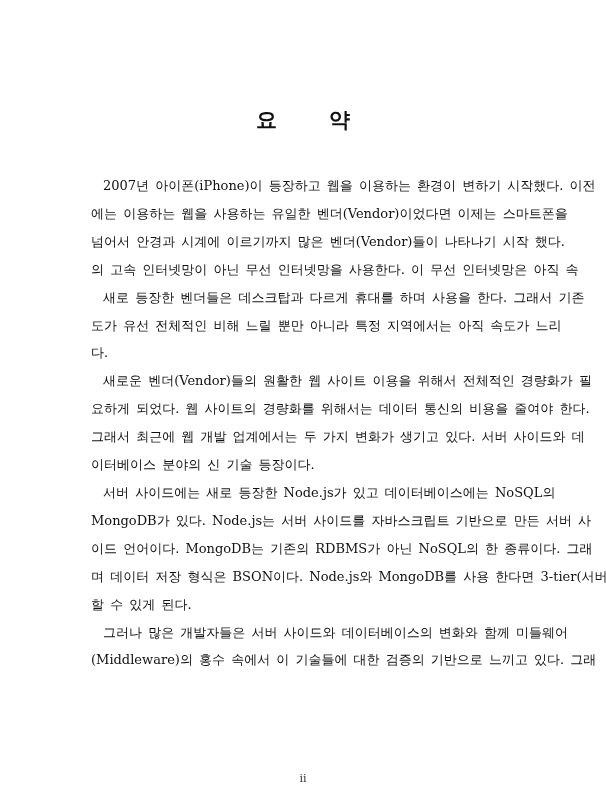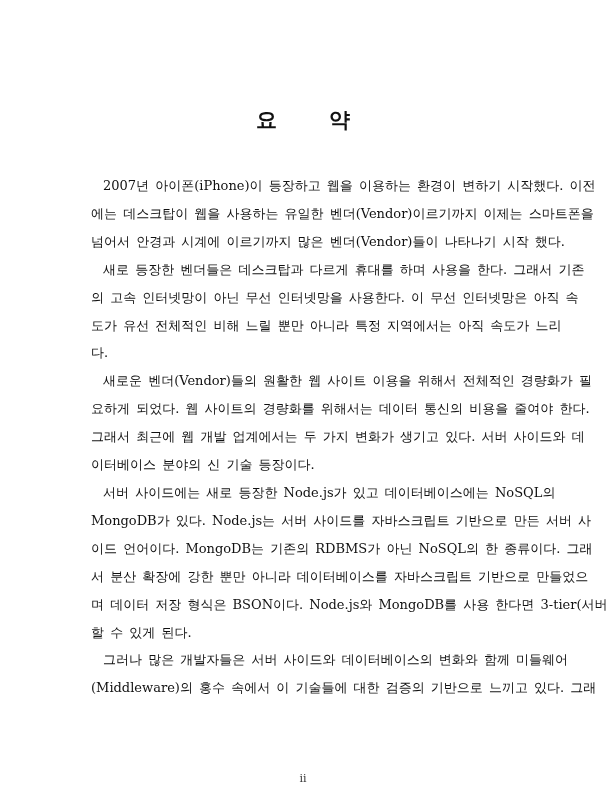--- a/index.html
+++ b/index.html
@@ -79,40 +79,39 @@
 <body>
 
 <div class="page">
   <h1 class="title">
     <span>요</span><span class="gap"></span><span>약</span>
   </h1>
 
   <div class="body">
     <div class="para">
       <span class="line first">2007년 아이폰(iPhone)이 등장하고 웹을 이용하는 환경이 변하기 시작했다. 이전</span>
-      <span class="line">에는 데스크탑이 웹을 사용하는 유일한 벤더(Vendor)이르기까지 이제는 스마트폰을</span>
+      <span class="line">에는 이용하는 웹을 사용하는 유일한 벤더(Vendor)이었다면 이제는 스마트폰을</span>
       <span class="line last">넘어서 안경과 시계에 이르기까지 많은 벤더(Vendor)들이 나타나기 시작 했다.</span>
     </div>
     <div class="para">
+      <span class="line">의 고속 인터넷망이 아닌 무선 인터넷망을 사용한다. 이 무선 인터넷망은 아직 속</span>
       <span class="line first">새로 등장한 벤더들은 데스크탑과 다르게 휴대를 하며 사용을 한다. 그래서 기존</span>
-      <span class="line">의 고속 인터넷망이 아닌 무선 인터넷망을 사용한다. 이 무선 인터넷망은 아직 속</span>
       <span class="line">도가 유선 전체적인 비해 느릴 뿐만 아니라 특정 지역에서는 아직 속도가 느리</span>
       <span class="line last">다.</span>
     </div>
     <div class="para">
       <span class="line first">새로운 벤더(Vendor)들의 원활한 웹 사이트 이용을 위해서 전체적인 경량화가 필</span>
       <span class="line">요하게 되었다. 웹 사이트의 경량화를 위해서는 데이터 통신의 비용을 줄여야 한다.</span>
       <span class="line">그래서 최근에 웹 개발 업계에서는 두 가지 변화가 생기고 있다. 서버 사이드와 데</span>
       <span class="line last">이터베이스 분야의 신 기술 등장이다.</span>
     </div>
     <div class="para">
       <span class="line first">서버 사이드에는 새로 등장한 Node.js가 있고 데이터베이스에는 NoSQL의</span>
       <span class="line">MongoDB가 있다. Node.js는 서버 사이드를 자바스크립트 기반으로 만든 서버 사</span>
       <span class="line">이드 언어이다. MongoDB는 기존의 RDBMS가 아닌 NoSQL의 한 종류이다. 그래</span>
-      <span class="line">서 분산 확장에 강한 뿐만 아니라 데이터베이스를 자바스크립트 기반으로 만들었으</span>
       <span class="line">며 데이터 저장 형식은 BSON이다. Node.js와 MongoDB를 사용 한다면 3-tier(서버</span>
       <span class="line last">할 수 있게 된다.</span>
     </div>
     <div class="para">
       <span class="line first">그러나 많은 개발자들은 서버 사이드와 데이터베이스의 변화와 함께 미들웨어</span>
       <span class="line">(Middleware)의 홍수 속에서 이 기술들에 대한 검증의 기반으로 느끼고 있다. 그래</span>
     </div>
   </div>
 
   <div class="page-number">ii</div>

